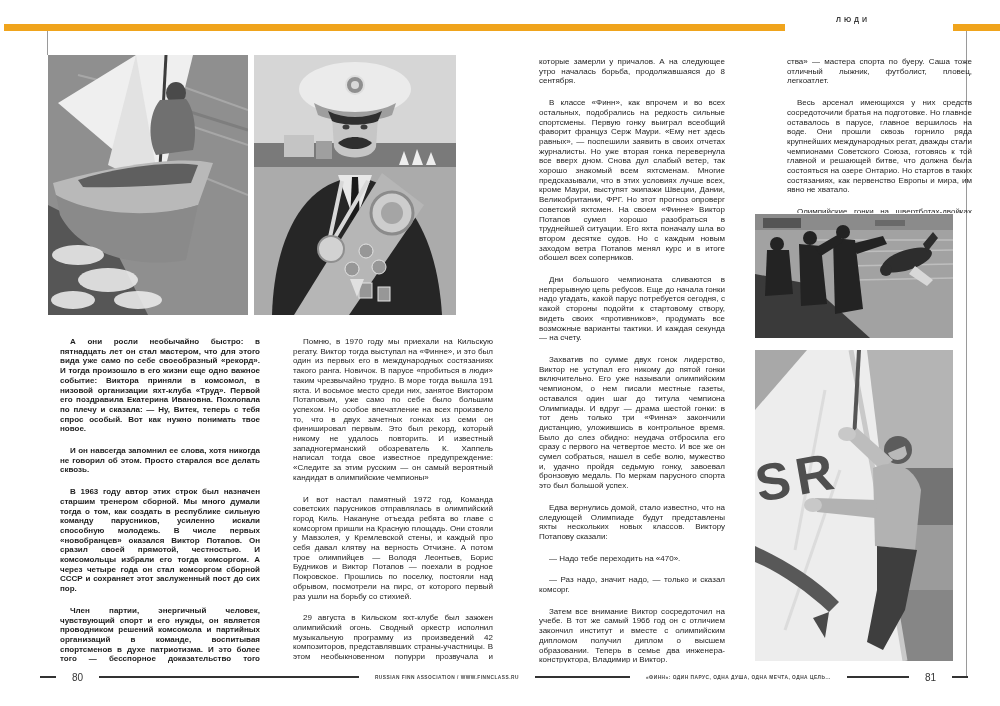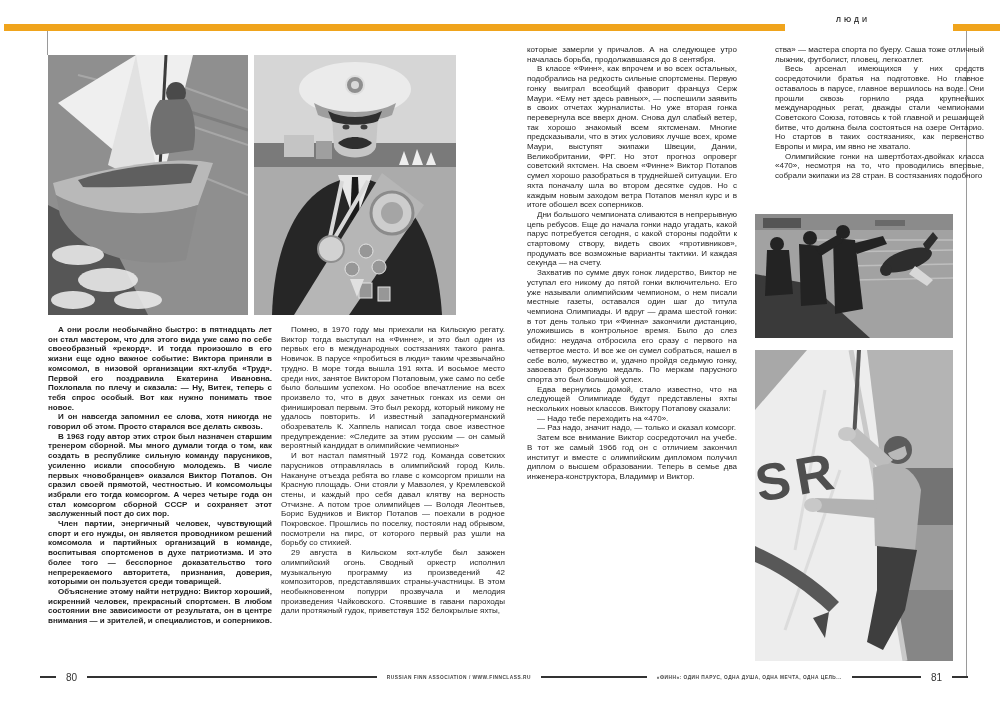--- a/index.html
+++ b/index.html
@@ -6,24 +6,24 @@
   #spread{position:relative;width:1000px;height:706px;background:#ffffff;overflow:hidden;
           font-family:"Liberation Sans",sans-serif;}
   .topbar{position:absolute;top:24px;height:7px;background:#F0A41C;}
   .section-label{position:absolute;top:16px;left:836px;font-size:7px;letter-spacing:3px;
                  color:#3c3c3c;font-weight:bold;}
   .frame-v{position:absolute;width:1px;background:#9a9a9a;}
   .photo{position:absolute;overflow:hidden;background:#9a9a9a;}
   .photo svg{display:block;width:100%;height:100%;}
   .page-col{position:absolute;text-align:justify;font-size:8px;line-height:9.7px;
             color:#1e1e1e;overflow:hidden;}
-  .para{margin:0;text-indent:10px;}
+  .para{margin:12px;text-indent:10px;}
   .para.cont{text-indent:0;}
   .footer{position:absolute;left:40px;right:32px;top:671px;height:12px;display:flex;
-          align-items:center;gap:10px;color:#333;}
+          align-items:center;gap:16px;color:#333;}
   .f-line{height:1.5px;background:#333;}
   .f-dash{width:16px;height:1.5px;background:#333;}
   .f-grow-a{flex-grow:2.6;}
   .f-grow-b{flex-grow:0.95;}
   .f-grow-c{flex-grow:0.62;}
   .f-num{font-size:10px;color:#333;}
   .f-cap{font-size:4.8px;font-weight:bold;letter-spacing:0.5px;color:#444;white-space:nowrap;}
 </style>
 </head>
 <body>

